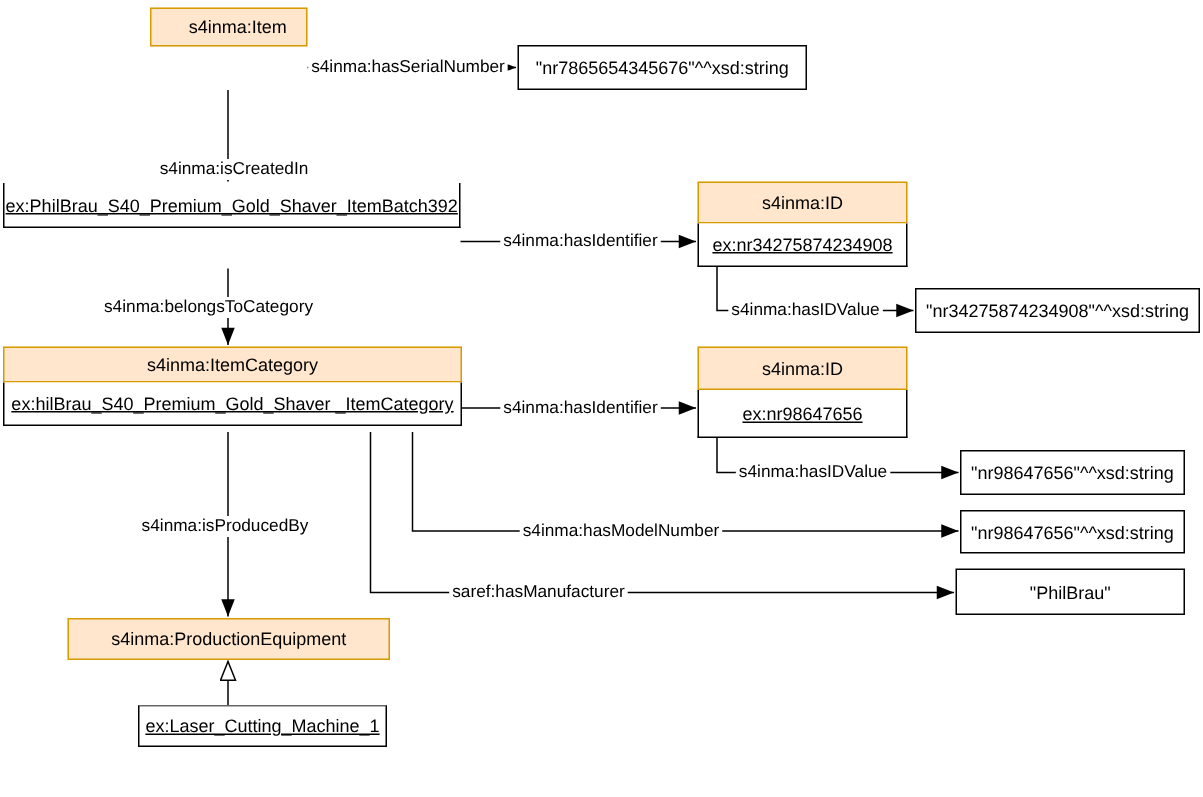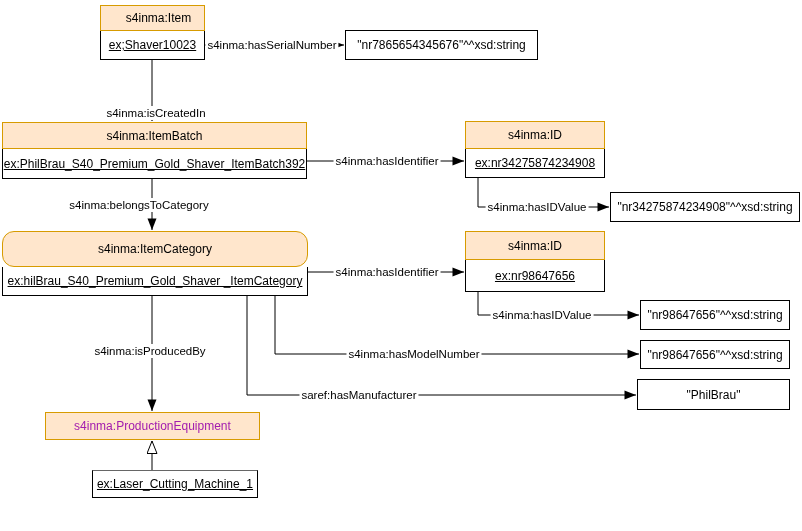--- a/index.html
+++ b/index.html
@@ -62,21 +62,21 @@
   }
   .single-node {
     position: absolute;
     box-sizing: border-box;
     background: #FFE6CC;
     border: 1px solid #D79B00;
     display: flex;
     align-items: center;
     justify-content: center;
     font-size: 12px;
-    color: #a21caf;
+    color: #000000;
     white-space: nowrap;
   }
   .edge-label {
     position: absolute;
     transform: translate(-50%, -50%);
     background: #ffffff;
     padding: 0 2px;
     font-size: 11.5px;
     color: #000000;
     white-space: nowrap;
@@ -105,39 +105,37 @@
     <path d="M308,272 L464,272" stroke="#000000" stroke-width="1" fill="none" marker-end="url(#arrow)"></path>
     <path d="M478,289 L478,315 L639,315" stroke="#000000" stroke-width="1" fill="none" marker-end="url(#arrow)"></path>
     <path d="M275,288 L275,354 L639,354" stroke="#000000" stroke-width="1" fill="none" marker-end="url(#arrow)"></path>
     <path d="M247,288 L247,395 L636,395" stroke="#000000" stroke-width="1" fill="none" marker-end="url(#arrow)"></path>
     <path d="M152,288 L152,411 " stroke="#000000" stroke-width="1" fill="none" marker-end="url(#arrow)"></path>
     <path d="M152,470 L152,441" stroke="#000000" stroke-width="1" fill="none" marker-end="url(#triangle)"></path>
   </svg>
 
   <div class="class-node" style="left:100px; top:5px; width:105px;">
     <div class="node-header" style="height:26px;padding-left:12px;">s4inma:Item</div>
-    <div class="node-cell underlined" style="height:29px;">ex;Shaver10023</div>
   </div>
 
   <div class="literal-node" style="left:345px; top:30px; width:193px; height:30px;">"nr7865654345676"^^xsd:string</div>
 
   <div class="class-node" style="left:2px; top:122px; width:305px;">
-    <div class="node-header" style="height:27px;">s4inma:ItemBatch</div>
     <div class="node-cell underlined" style="height:30px;">ex:PhilBrau_S40_Premium_Gold_Shaver_ItemBatch392</div>
   </div>
 
   <div class="class-node" style="left:465px; top:121px; width:140px;">
     <div class="node-header" style="height:28px;">s4inma:ID</div>
     <div class="node-cell underlined" style="height:29px;">ex:nr34275874234908</div>
   </div>
 
   <div class="literal-node" style="left:610px; top:192px; width:190px; height:30px;">"nr34275874234908"^^xsd:string</div>
 
   <div class="class-node" style="left:2px; top:231px; width:306px;">
-    <div class="node-header" style="height:36px;border-radius:12px;">s4inma:ItemCategory</div>
+    <div class="node-header" style="height:24px;">s4inma:ItemCategory</div>
     <div class="node-cell underlined" style="height:29px;">ex:hilBrau_S40_Premium_Gold_Shaver _ItemCategory</div>
   </div>
 
   <div class="class-node" style="left:465px; top:231px; width:140px;">
     <div class="node-header" style="height:29px;">s4inma:ID</div>
     <div class="node-cell underlined" style="height:32px;text-align:center;">ex:nr98647656</div>
   </div>
 
   <div class="literal-node" style="left:640px; top:300px; width:150px; height:30px;">"nr98647656"^^xsd:string</div>
 

